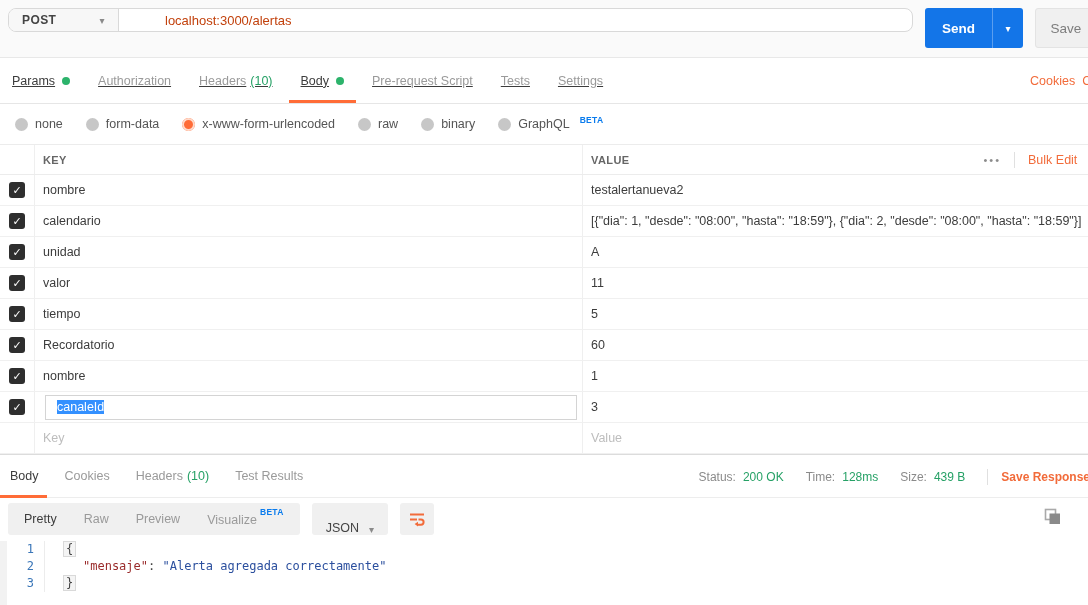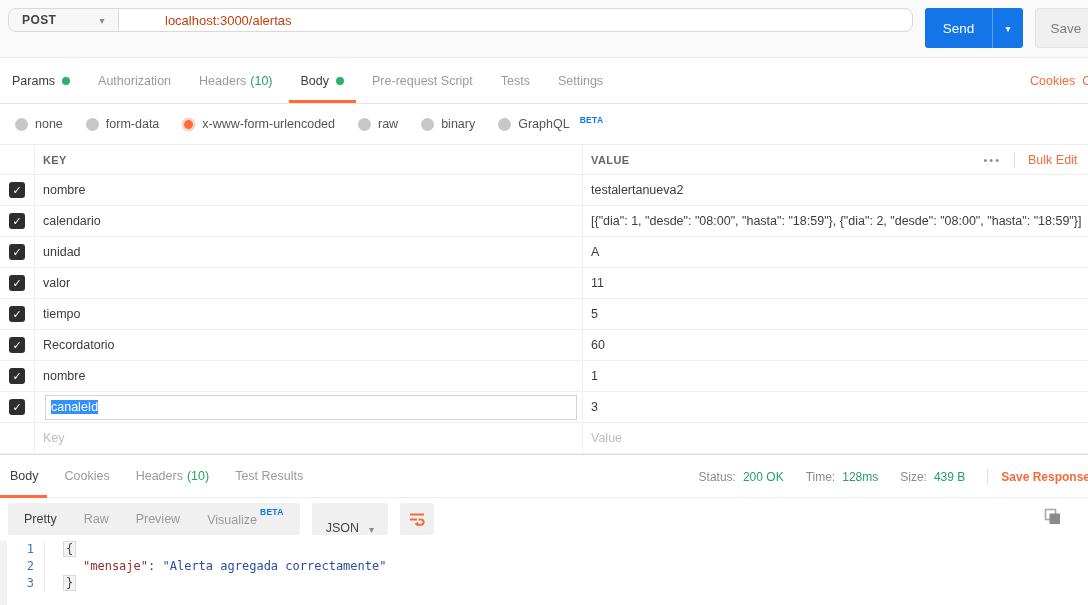--- a/index.html
+++ b/index.html
@@ -9,27 +9,27 @@
     font-family: "Liberation Sans", "DejaVu Sans", sans-serif;
     color: #3c3c3c; font-size: 12.5px;
   }
   
   .topbar { position:absolute; left:0; top:0; width:1088px; height:58px; background:#fafafa; border-bottom:1px solid #e8e8e8; }
   .url-box { position:absolute; left:8px; top:8px; width:905px; height:24px; border:1px solid #d9d9d9; border-radius:8px; background:#fff; display:flex; overflow:hidden;gap:32px; }
   .method { width:110px; background:#f7f7f7; border-right:1px solid #d9d9d9; display:flex; align-items:center; justify-content:space-between; padding:0 13px; font-size:12px; font-weight:bold; letter-spacing:.4px; color:#444; cursor:pointer; }
   .caret { font-size:10px; color:#8a8a8a; }
   .url-text { flex:1; display:flex; align-items:center; padding-left:14px; font-size:13px; color:#c2410c; }
   .send-btn { position:absolute; left:925px; top:8px; width:98px; height:40px; background:#1375e8; border-radius:3px; display:flex; color:#fff; cursor:pointer; }
-  .send-main { flex:1; display:flex; align-items:center; justify-content:center; font-size:13.5px; font-weight:normal; }
+  .send-main { flex:1; display:flex; align-items:center; justify-content:center; font-size:13.5px; font-weight:bold; }
   .send-split { width:1px; background:rgba(255,255,255,.3); margin:0; }
   .send-caret { width:30px; display:flex; align-items:center; justify-content:center; }
   .send-caret .caret { color:#fff; }
   .save-btn { position:absolute; left:1035px; top:8px; width:62px; height:40px; background:#f0f0f0; border:1px solid #e3e3e3; border-radius:3px; display:flex; align-items:center; justify-content:center; font-size:13.5px; color:#7d7d7d; cursor:pointer; }
   
-  .req-tabs { position:absolute; left:0; top:58px; width:1088px; height:46px; border-bottom:1px solid #e6e6e6; background:#fff; display:flex; align-items:stretch; padding-left:12px; }
+  .req-tabs { position:absolute; left:0; top:58px; width:1088px; height:46px; border-bottom:1px solid #e6e6e6; background:#fff; display:flex; align-items:stretch; padding-left:12px;text-decoration:underline; }
   .tab { display:flex; align-items:center; margin-right:28px; color:#9a9a9a; cursor:pointer; white-space:nowrap; position:relative; }
   .tab.dark { color:#3c3c3c; }
   .tab.active { color:#3c3c3c; }
   .tab.active::after { content:""; position:absolute; left:-12px; right:-12px; bottom:0; height:3px; background:#ff6c37; }
   .dot { width:8px; height:8px; border-radius:50%; background:#2cb36b; margin-left:7px; }
   .count { color:#26a166; margin-left:4px; }
   .tabs-right { position:absolute; left:1030px; top:0; height:45px; display:flex; align-items:center; gap:7px; }
   .link-orange { color:#f26b3a; cursor:pointer; white-space:nowrap; }
   
   .modes { position:absolute; left:0; top:104px; height:40px; display:flex; align-items:center; padding-left:15px; gap:23px; }
@@ -45,21 +45,21 @@
   .key-col { width:548px; border-right:1px solid #efefef; display:flex; align-items:center; padding-left:8px; overflow:hidden; white-space:nowrap; }
   .val-col { flex:1; display:flex; align-items:center; padding-left:8px; overflow:visible; white-space:nowrap; }
   .hdr-label { font-size:11px; font-weight:bold; color:#666; letter-spacing:.4px; }
   .hdr-right { margin-left:auto; display:flex; align-items:center; gap:13px; padding-right:0; }
   .dots { color:#8c8c8c; font-size:11px; letter-spacing:2px; cursor:pointer; }
   .vsep { width:1px; height:16px; background:#e0e0e0; }
   .bulk { font-size:12.5px; width:60px; overflow:visible; }
   .checkbox { width:16px; height:16px; background:#2e2e2e; border-radius:3px; display:flex; align-items:center; justify-content:center; cursor:pointer; }
   .checkbox::after { content:"✓"; color:#fff; font-size:11px; font-weight:bold; }
   .key-input { flex:1; height:25px; margin:0 5px 0 2px; border:1px solid #d4d4d4; background:#fff; display:flex; align-items:center; padding-left:5px; }
-  .sel-text { background:#3390ff; color:#fff; }
+  .sel-text { background:#3390ff; color:#fff;margin-left:6px; }
   .placeholder { color:#bdbdbd; }
   
   .resp { position:absolute; left:0; top:454px; width:1088px; height:151px; border-top:1px solid #dcdcdc; background:#fff; }
   .resp-tabs { position:relative; height:43px; border-bottom:1px solid #ededed; display:flex; align-items:stretch; padding-left:10px; }
   .rtab { display:flex; align-items:center; margin-right:26px; color:#9a9a9a; cursor:pointer; position:relative; white-space:nowrap; }
   .rtab.active { color:#3c3c3c; }
   .rtab.active::after { content:""; position:absolute; left:-10px; right:-8px; bottom:-1px; height:3px; background:#ff6c37; }
   .resp-meta { position:absolute; right:-2px; top:0; height:43px; display:flex; align-items:center; gap:7px; font-size:12px; }
   .meta-label { color:#8a8a8a; }
   .meta-val { color:#26a166; }

